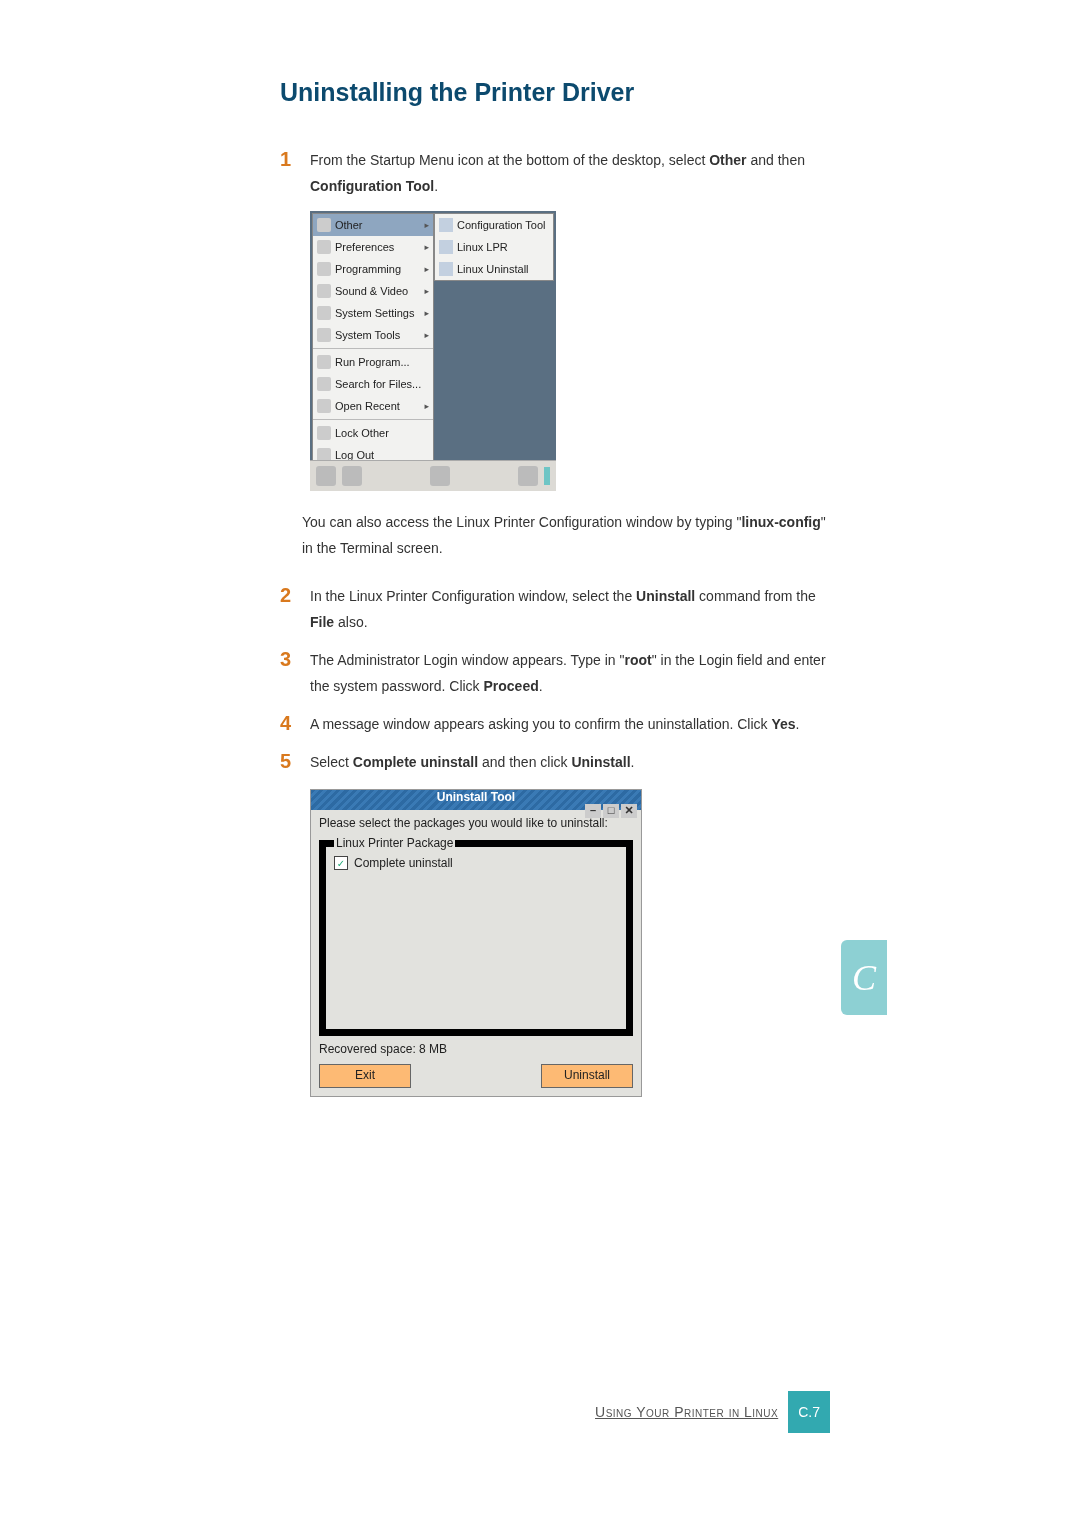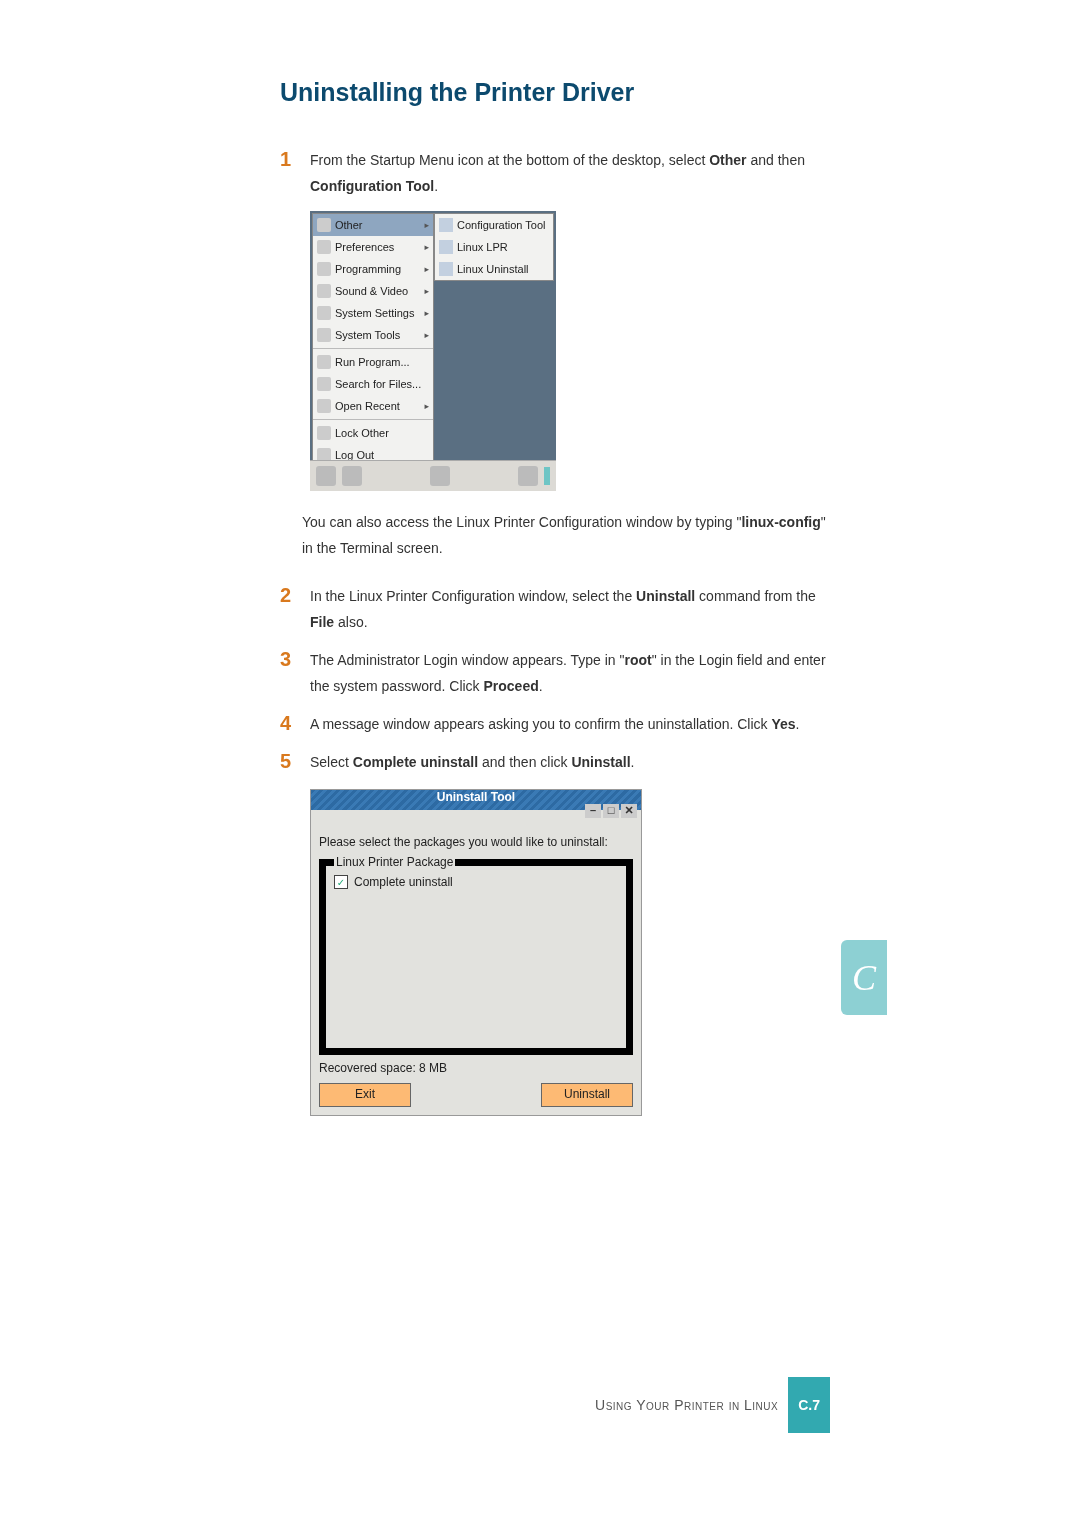--- a/index.html
+++ b/index.html
@@ -137,44 +137,44 @@
     color:#222;
   }
   .shot2 .titlebar {
     height:20px;
     background: repeating-linear-gradient(135deg,#2d6aa3,#2d6aa3 3px,#3a7ab5 3px,#3a7ab5 6px);
     color:#fff; display:flex; align-items:center; padding:0 4px; font-weight:bold;flex-direction:column;
   }
   .shot2 .titlebar .wic{width:14px;height:14px;background:#bbb;margin-right:4px;border-radius:2px;}
   .shot2 .titlebar .wbtns{margin-left:auto;display:flex;gap:2px;}
   .shot2 .titlebar .wbtn{width:16px;height:14px;background:#ccc;color:#333;font-size:11px;text-align:center;line-height:13px;}
-  .shot2 .body { padding:6px 8px 8px 8px;margin-top:19px; }
+  .shot2 .body { padding:6px 8px 8px 8px; }
   .shot2 fieldset {
     border:7px solid #000000; margin:6px 0; padding:6px 8px 10px 8px; height:170px;
     background:#E2E2DE;
   }
   .shot2 fieldset legend{font-size:12px;padding:0 2px;}
   .shot2 .chk { display:flex; align-items:center; gap:6px; }
   .shot2 .chk .box{width:12px;height:12px;border:1px solid #444;background:#fff;display:flex;align-items:center;justify-content:center;color:#2a7;font-size:10px;}
   .shot2 .btnrow{display:flex;justify-content:space-between;margin-top:8px;}
   .shot2 .btn{width:90px;height:22px;background:#fdba74;border:1px solid #666;text-align:center;line-height:20px;font-size:12px;}
 
   
   .footer {
     position:absolute;
     right: 250px;
     bottom: 90px;
     display:flex; align-items:center;
     font-size:14px;
     color:#555;
   }
-  .footer .ftxt{font-variant:small-caps; letter-spacing:0.5px;}
+  .footer .ftxt{font-variant:small-caps; letter-spacing:0.5px;text-decoration:underline;}
   .footer .badge{
     margin-left:10px;
-    background:#32A9B0;color:#fff;padding:20px 10px;font-weight:bold;
+    background:#32A9B0;color:#fff;padding:13px 10px;font-weight:normal;
   }
   .thumb-tab {
     position:absolute;
     right:193px;
     top:940px;
     width:46px;height:75px;
     background:#8DD0D3;
     border-radius:6px 0 0 6px;
     color:#fff;font-size:36px;font-style:italic;font-family:Georgia,serif;
     display:flex;align-items:center;justify-content:center;

